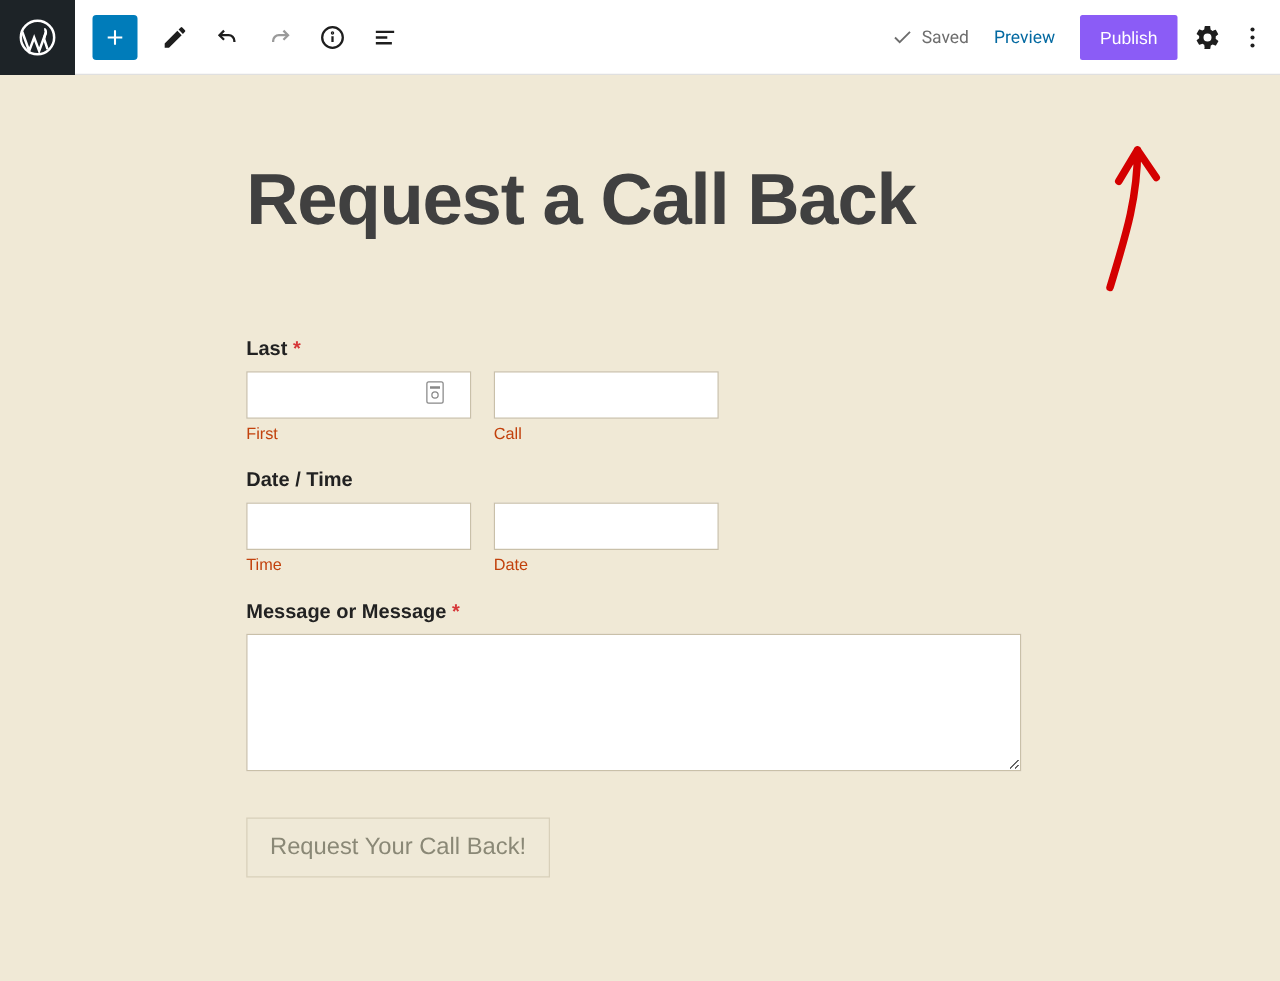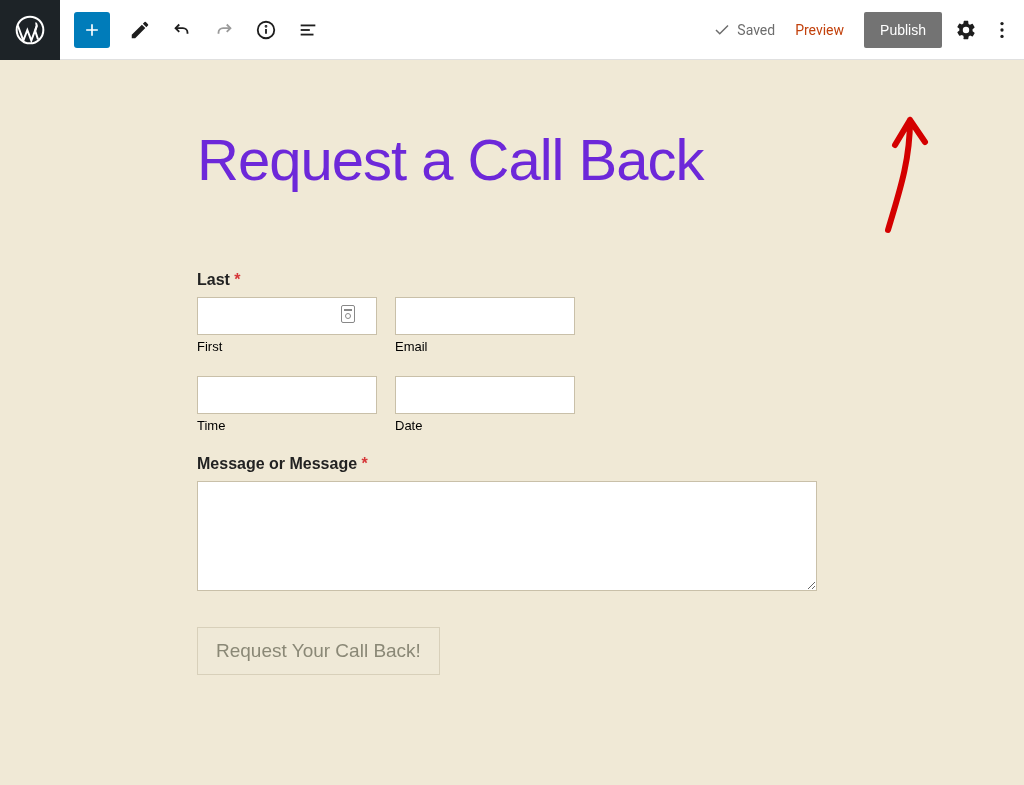--- a/index.html
+++ b/index.html
@@ -7,36 +7,36 @@
   .toolbar { display: flex; align-items: center; height: 60px; border-bottom: 1px solid #e0e0e0; background: #fff; }
   .wp-logo { width: 60px; height: 60px; background: #1d2327; display: flex; align-items: center; justify-content: center; color: #fff; }
   .wp-logo svg { width: 32px; height: 32px; }
   .left-tools { display: flex; align-items: center; gap: 18px; padding-left: 14px; }
   .add-btn { width: 36px; height: 36px; background: #007cba; color: #fff; display: flex; align-items: center; justify-content: center; border-radius: 3px; cursor: pointer; }
   .tool-icon { width: 24px; height: 24px; display: flex; align-items: center; justify-content: center; color: #1e1e1e; cursor: pointer; }
   .tool-icon.dim { color: #9a9a9a; }
   .spacer { flex: 1; }
   .right-tools { display: flex; align-items: center; gap: 12px; padding-right: 10px; }
   .saved { display: flex; align-items: center; gap: 6px; color: #6d6d6d; font-size: 14px; }
-  .preview-link { color: #c2410c; font-size: 14px; cursor: pointer; padding: 6px 8px; }
-  .publish-btn { background: #737373; color: #fff; font-size: 14px; padding: 10px 16px; border-radius: 2px; cursor: pointer; border: none; }
+  .preview-link { color: #0369a1; font-size: 14px; cursor: pointer; padding: 6px 8px; }
+  .publish-btn { background: #8b5cf6; color: #fff; font-size: 14px; padding: 10px 16px; border-radius: 2px; cursor: pointer; border: none; }
   .gear, .kebab { width: 24px; height: 24px; display: flex; align-items: center; justify-content: center; color: #1e1e1e; cursor: pointer; }
   .canvas { width: 1024px; height: 725px; background: #f0e9d6; position: relative; overflow: hidden; }
   .content { width: 630px; margin: 0 auto; padding-top: 70px; }
-  .page-title { font-size: 58px; font-weight: 400; letter-spacing: -1px; color: #6d28d9; line-height: 1.05; margin-bottom: 80px; font-family: Arial, Helvetica, sans-serif; }
+  .page-title { font-size: 58px; font-weight: 700; letter-spacing: -1px; color: #404040; line-height: 1.05; margin-bottom: 80px; font-family: Arial, Helvetica, sans-serif; }
   .form { width: 620px; font-family: Arial, sans-serif; }
   .field-row { margin-bottom: 22px; }
   .label { font-weight: 700; font-size: 16px; color: #222; margin-bottom: 8px; display: block; }
   .req { color: #d63638; }
   .two-col { display: flex; gap: 18px; }
   .two-col > div { flex: 0 0 180px; }
   .text-input { width: 100%; height: 38px; border: 1px solid #c9c0a9; background: #fff; padding: 4px 8px; font-size: 15px; position: relative; }
   .wide-input { width: 378px; height: 38px; border: 1px solid #c9c0a9; background: #fff; padding: 4px 8px; font-size: 15px; }
   .textarea { width: 620px; height: 110px; border: 1px solid #c9c0a9; background: #fff; padding: 6px 8px; font-size: 15px; resize: both; }
-  .sublabel { font-size: 13px; color: #000000; margin-top: 4px; }
+  .sublabel { font-size: 13px; color: #c2410c; margin-top: 4px; }
   .submit-btn { background: #efe9d7; border: 1px solid #d8d0ba; color: #8a8876; font-size: 19px; padding: 12px 18px; cursor: pointer; margin-top: 10px; }
   .suggest-icon { position: absolute; right: 22px; top: 8px; width: 14px; height: 18px; border: 1px solid #888; border-radius: 2px; pointer-events: none; }
   .suggest-icon::before { content: ""; position: absolute; top: 3px; left: 2px; right: 2px; height: 2px; background: #888; }
   .suggest-icon::after { content: ""; position: absolute; bottom: 3px; left: 3px; width: 4px; height: 4px; border: 1px solid #888; border-radius: 50%; }
   .first-wrap { position: relative; }
   .arrow-annot { position: absolute; top: 50px; left: 870px; pointer-events: none; }
 </style>
 </head>
 <body>
 
@@ -126,27 +126,28 @@
           <span class="req">*</span>
         </label>
         <div class="two-col">
           <div class="first-wrap">
             <input type="text" class="text-input" style="">
             <span class="suggest-icon"></span>
             <div class="sublabel">First</div>
           </div>
           <div>
             <input type="text" class="text-input" style="">
-            <div class="sublabel">Email</div>
+            <div class="sublabel">Call</div>
           </div>
         </div>
       </div>
 
 
       <div class="field-row">
+        <label class="label">Date / Time</label>
         <div class="two-col">
           <div>
             <input type="text" class="text-input" style="">
             <div class="sublabel">Time</div>
           </div>
           <div>
             <input type="text" class="text-input" style="">
             <div class="sublabel">Date</div>
           </div>
         </div>

